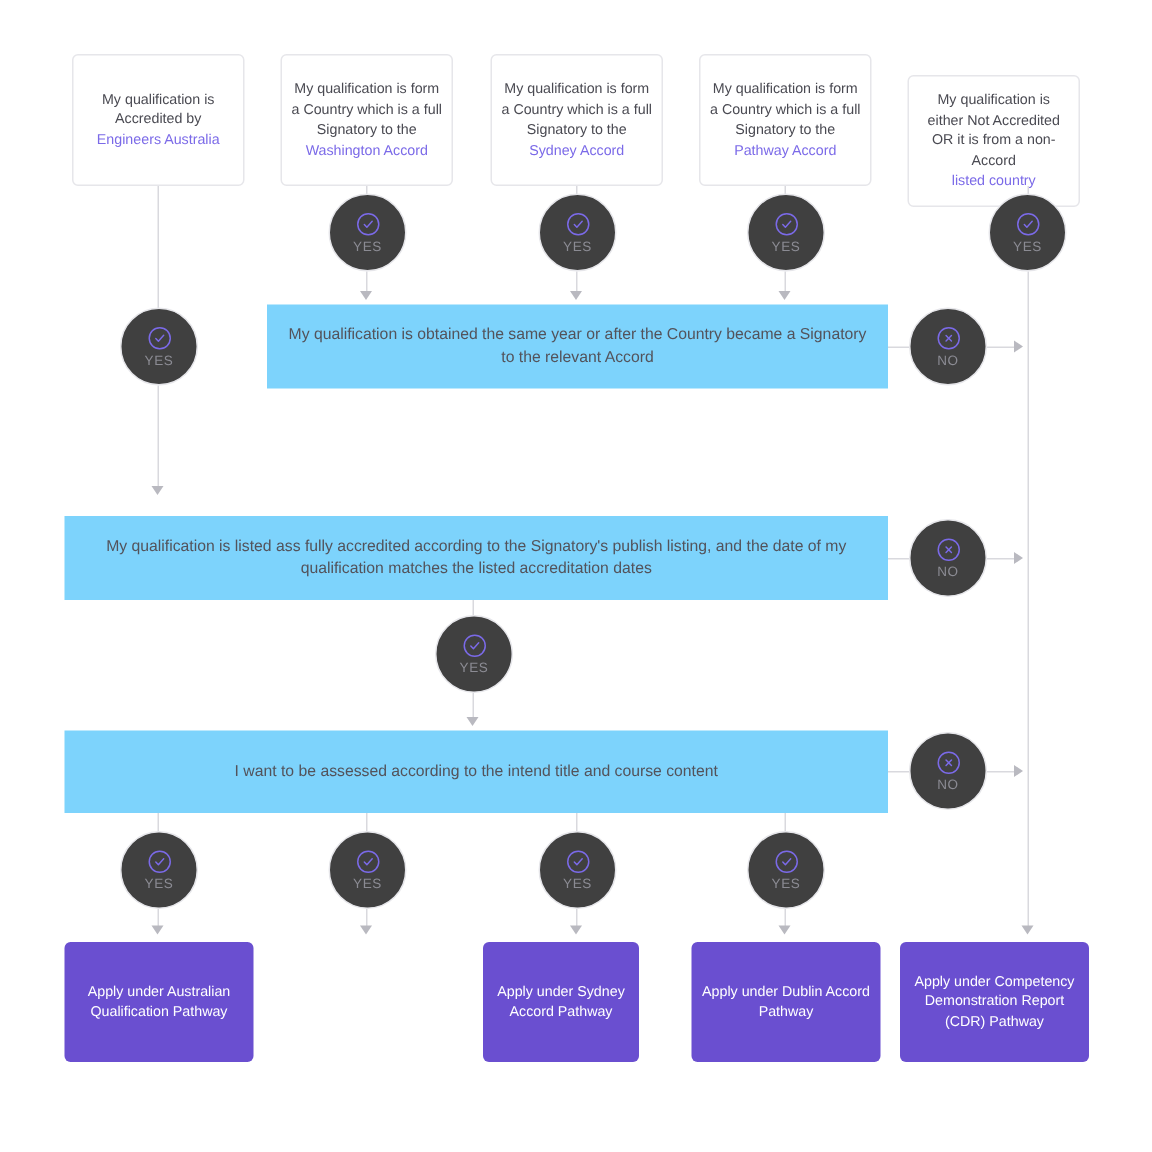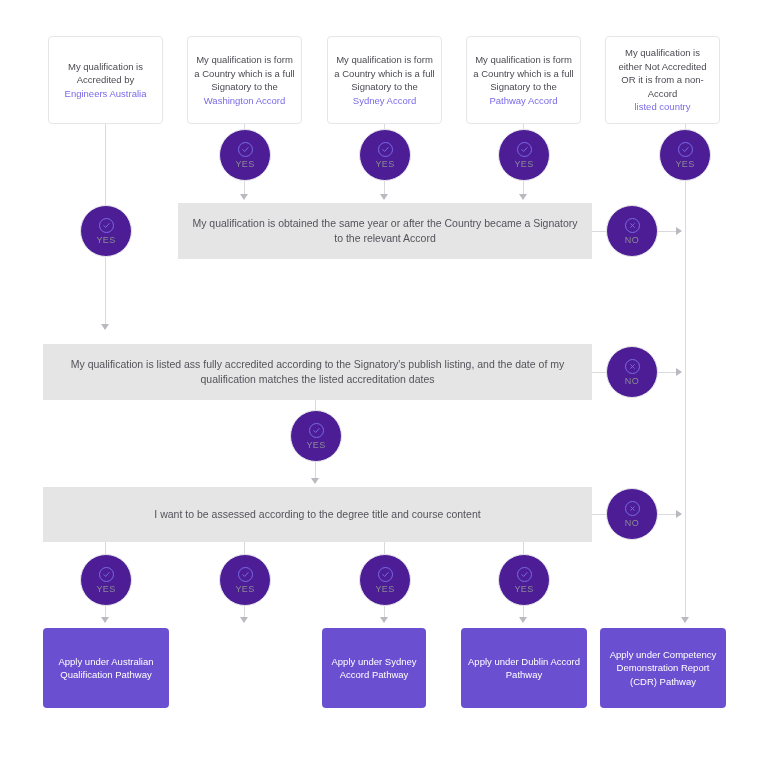--- a/index.html
+++ b/index.html
@@ -43,40 +43,40 @@
     display: block;
   }
   .qcard .accent {
     display: block;
     color: #7b6ae8;
   }
 
   
   .bar {
     position: absolute;
-    background: #e5e5e5;
+    background: #7dd3fc;
     box-sizing: border-box;
     display: flex;
     align-items: center;
     justify-content: center;
     text-align: center;
     font-size: 10.5px;
     line-height: 15px;
     color: #53535b;
     padding: 6px 14px;
   }
 
   
   .decision {
     position: absolute;
     width: 52px;
     height: 52px;
     border-radius: 50%;
     border: 1px solid #e6e6ea;
-    background: #4c1d95;
+    background: #404040;
     box-sizing: border-box;
     display: flex;
     flex-direction: column;
     align-items: center;
     justify-content: center;
     z-index: 4;
   }
   .decision .glyph {
     width: 15px;
     height: 15px;
@@ -172,21 +172,21 @@
     <span class="accent">Washington Accord</span>
   </div>
   <div class="qcard" style="left:327px; top:36px;">
     <span class="lead">My qualification is form a Country which is a full Signatory  to the</span>
     <span class="accent">Sydney Accord</span>
   </div>
   <div class="qcard" style="left:466px; top:36px;">
     <span class="lead">My qualification is form a Country which is a full Signatory to the</span>
     <span class="accent">Pathway Accord</span>
   </div>
-  <div class="qcard" style="left:605px; top:36px;">
+  <div class="qcard" style="left:605px; top:50px;">
     <span class="lead">My qualification is either Not Accredited OR it is from a non-Accord</span>
     <span class="accent">listed country</span>
   </div>
 
   <div class="vline" style="left:105px; top:124px; height:82px;"></div>
   <div class="vline" style="left:244px; top:124px; height:6px;"></div>
   <div class="vline" style="left:384px; top:124px; height:6px;"></div>
   <div class="vline" style="left:523px; top:124px; height:6px;"></div>
   <div class="vline" style="left:685px; top:124px; height:6px;"></div>
 
@@ -279,21 +279,21 @@
     <span class="glyph">
       <svg width="9" height="9" viewBox="0 0 12 12">
           <polyline points="2.5,6.2 4.8,8.6 9.5,3.4" fill="none" stroke="#7b6ae8" stroke-width="1.3" stroke-linecap="round" stroke-linejoin="round"></polyline>
         </svg>
     </span>
     <span class="dlabel">YES</span>
   </div>
   <div class="vline" style="left:315px; top:462px; height:17px;"></div>
   <div class="arrow-down" style="left:311px; top:478px;"></div>
 
-  <div class="bar" style="left:43px; top:487px; width:549px; height:55px;">I want to be  assessed according to the degree title and course content</div>
+  <div class="bar" style="left:43px; top:487px; width:549px; height:55px;">I want to be  assessed according to the intend title and course content</div>
 
   <div class="hline" style="left:592px; top:514px; width:14px;"></div>
   <div class="decision" style="left:606px; top:488px;">
     <span class="glyph">
       <svg width="9" height="9" viewBox="0 0 12 12">
           <line x1="3.6" y1="3.6" x2="8.4" y2="8.4" stroke="#7b6ae8" stroke-width="1.3" stroke-linecap="round"></line>
           <line x1="8.4" y1="3.6" x2="3.6" y2="8.4" stroke="#7b6ae8" stroke-width="1.3" stroke-linecap="round"></line>
         </svg>
     </span>
     <span class="dlabel">NO</span>

